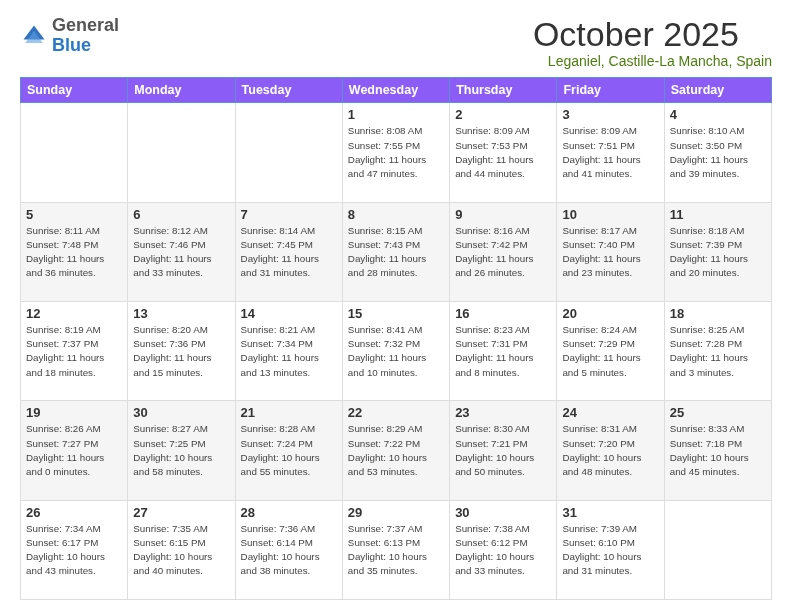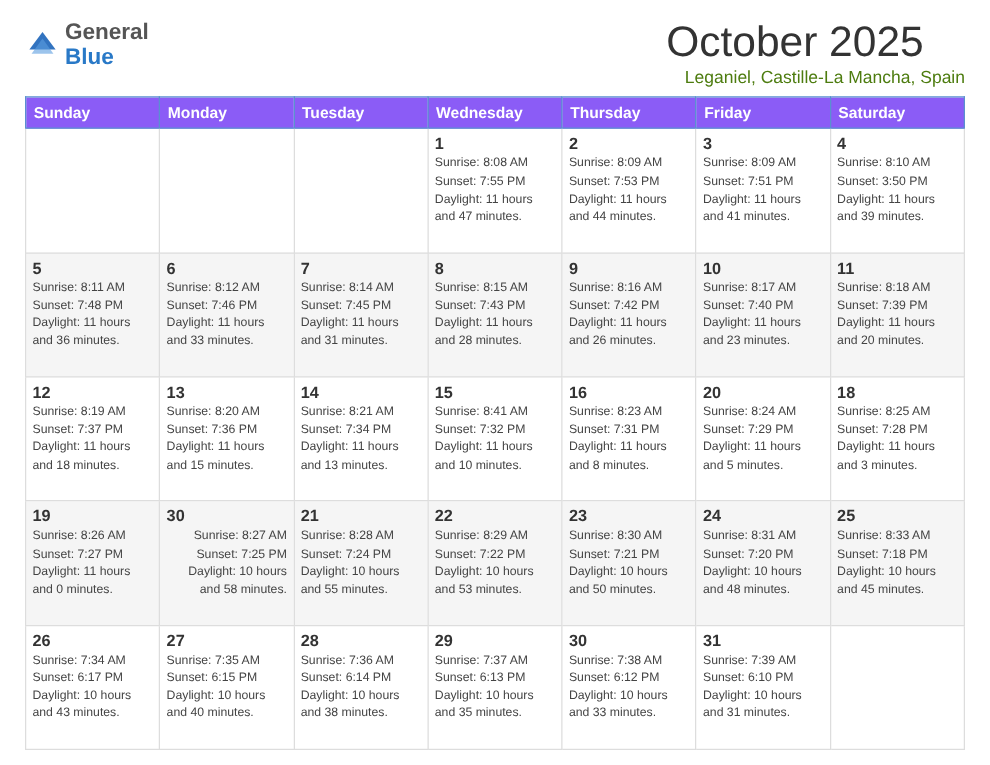--- a/index.html
+++ b/index.html
@@ -270,21 +270,21 @@
         <tr>
           <td class="alt-row">
             <div class="day-number">19</div>
             <div class="day-info" style="white-space: pre-line;">Sunrise: 8:26 AM
 Sunset: 7:27 PM
 Daylight: 11 hours
 and 0 minutes.</div>
           </td>
           <td class="alt-row">
             <div class="day-number">30</div>
-            <div class="day-info" style="white-space: pre-line; text-align: right;">Sunrise: 8:27 AM
+            <div class="day-info" style="white-space: pre-line;">Sunrise: 8:27 AM
 Sunset: 7:25 PM
 Daylight: 10 hours
 and 58 minutes.</div>
           </td>
           <td class="alt-row">
             <div class="day-number">21</div>
             <div class="day-info" style="white-space: pre-line;">Sunrise: 8:28 AM
 Sunset: 7:24 PM
 Daylight: 10 hours
 and 55 minutes.</div>

